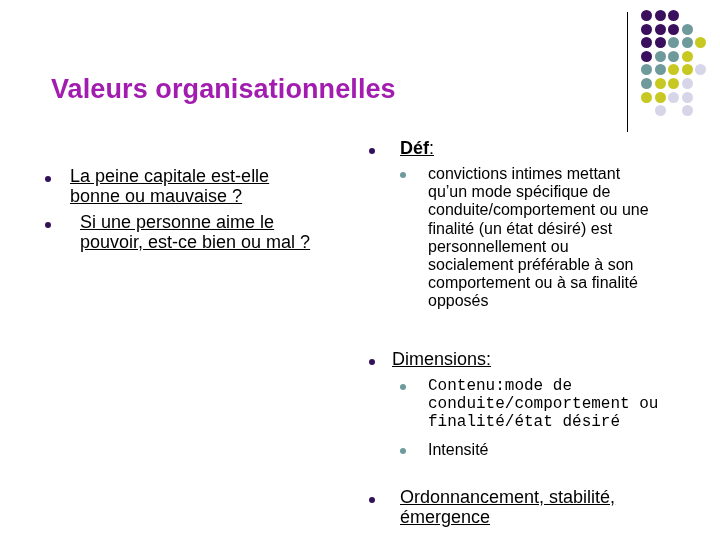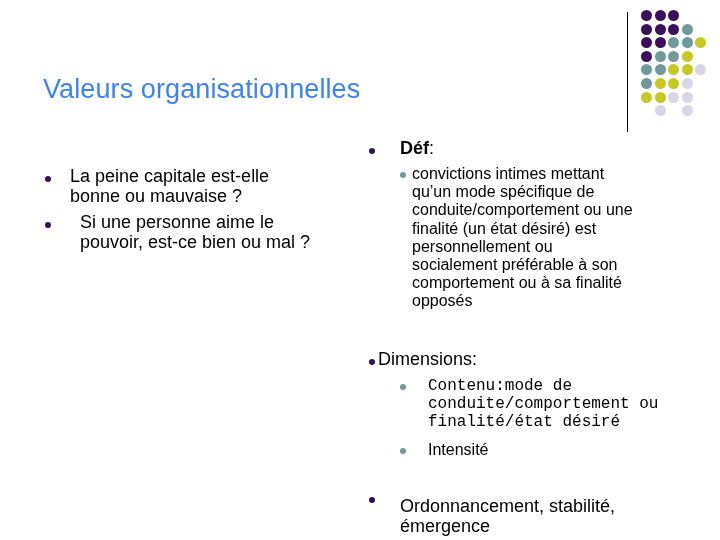--- a/index.html
+++ b/index.html
@@ -10,27 +10,28 @@
       color: #000;
     }
     .vline {
       position: absolute; left: 627px; top: 12px; width: 1px; height: 120px;
       background: #000;
     }
     .dot {
       position: absolute; width: 11px; height: 11px; border-radius: 50%;
     }
     .title {
-      position: absolute; left: 43px; top: 74px;
-      font-size: 27px; font-weight: normal; color: #3b82f6;
+      position: absolute; left: 51px; top: 74px;
+      font-size: 27px; font-weight: bold; color: #a21caf;
       white-space: nowrap; letter-spacing: 0.1px;
     }
     .item {
       position: absolute; font-size: 18px; line-height: 20px;
       white-space: pre-line;
+      text-decoration: underline;
     }
     .sub {
       position: absolute; font-size: 16px; line-height: 18.2px;
       white-space: pre-line;
     }
     .bullet {
       position: absolute; width: 6px; height: 6px; border-radius: 50%;
       background: #33105a;
     }
     .bullet.sub-b {
@@ -86,36 +87,36 @@
   <div class="item" style="left:80px; top:212px;">Si une personne aime le
 pouvoir, est-ce bien ou mal ?</div>
 </div>
 
 <div>
 
   <span class="bullet" style="left:369px; top:148px;"></span>
   <div class="item" style="left:400px; top:138px;"><span class="bold">Déf</span><span>:</span></div>
 
   <span class="bullet sub-b" style="left:400px; top:172px;"></span>
-  <div class="sub" style="left:412px; top:165px;">convictions intimes mettant
+  <div class="sub" style="left:428px; top:165px;">convictions intimes mettant
 qu’un mode spécifique de
 conduite/comportement ou une
 finalité (un état désiré) est
 personnellement ou
 socialement préférable à son
 comportement ou à sa finalité
 opposés</div>
 
   <span class="bullet" style="left:369px; top:359px;"></span>
-  <div class="item" style="left:378px; top:349px;">Dimensions:</div>
+  <div class="item" style="left:392px; top:349px;">Dimensions:</div>
 
   <span class="bullet sub-b" style="left:400px; top:384px;"></span>
   <div class="sub" style="left:428px; top:377px;font-family:Liberation Mono, monospace;">Contenu:mode de
 conduite/comportement ou
 finalité/état désiré</div>
 
   <span class="bullet sub-b" style="left:400px; top:448px;"></span>
   <div class="sub" style="left:428px; top:441px;">Intensité</div>
 
   <span class="bullet" style="left:369px; top:497px;"></span>
-  <div class="item" style="left:400px; top:487px;margin-top:9px;">Ordonnancement, stabilité,
+  <div class="item" style="left:400px; top:487px;">Ordonnancement, stabilité,
 émergence</div>
 </div>
 
 </body></html>

